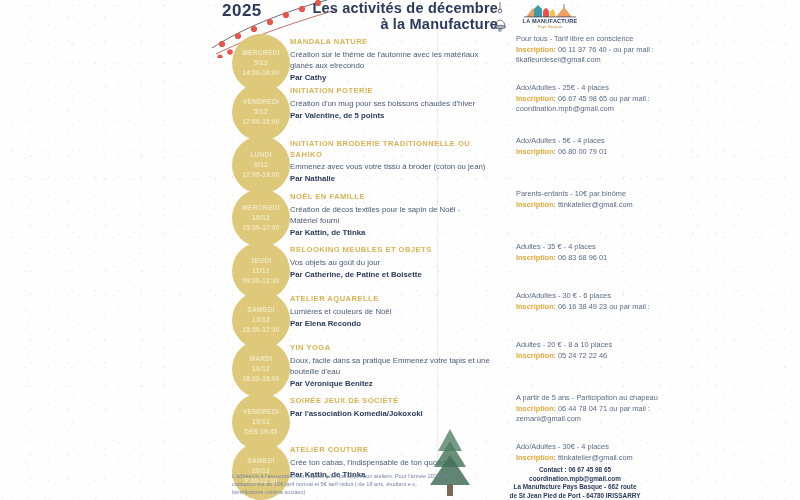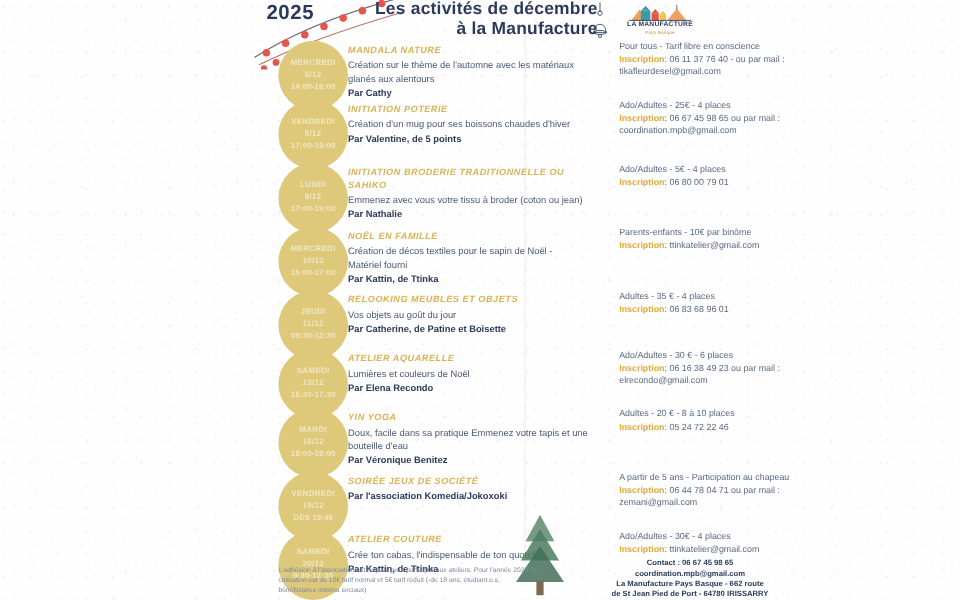--- a/index.html
+++ b/index.html
@@ -70,21 +70,21 @@
     align-items: center; justify-content: center;
     color: #f0e7c2; text-align: center;
   }
   .badge .d1 { font-size: 6.6px; font-weight: 700; letter-spacing: .3px; line-height: 10px; }
   .badge .d2 { font-size: 6.6px; font-weight: 700; letter-spacing: .3px; line-height: 10px; }
   .badge .d3 { font-size: 6.4px; font-weight: 700; letter-spacing: .2px; line-height: 10px; }
 
   .info { position: absolute; left: 58px; top: 3px; width: 200px; }
   .a-title {
     font-size: 7.6px; font-weight: 700; letter-spacing: .45px;
-    color: #d9b455; line-height: 10.5px; text-transform: uppercase; font-style: italic;
+    color: #d9b455; line-height: 10.5px; text-transform: uppercase;
   }
   .a-desc {
     font-size: 7.8px; color: #4a5a76; line-height: 11px; margin-top: 1px;
   }
   .a-by {
     font-size: 7.8px; font-weight: 700; color: #2b3a5c; line-height: 11px; margin-top: 1px;
   }
   .price { position: absolute; left: 284px; width: 210px; }
   .p-line { font-size: 7.4px; color: #5b6a84; line-height: 10.5px; }
   .p-ins { font-size: 7.4px; color: #5b6a84; line-height: 10.5px; }
@@ -168,21 +168,21 @@
 
   <div class="rows" id="rows">
       <div class="row" style="position: absolute; left: 232px; top: 8px; width: 460px; height: 52px;">
         <div class="badge">
           <div class="d1">MERCREDI</div>
           <div class="d2">5/12</div>
           <div class="d3">14:00-16:00</div>
         </div>
         <div class="info">
           <div class="a-title">MANDALA NATURE</div>
-          <div class="a-desc">Création sur le thème de l'automne avec les matériaux glanés aux alentours</div>
+          <div class="a-desc">Création sur le thème de l'automne avec les matériaux glanés aux elrecondo</div>
           <div class="a-by">Par Cathy</div>
         </div>
         <div class="price">
           <div class="p-line">Pour tous - Tarif libre en conscience</div>
           <div class="p-ins"><b>Inscription</b><span>: 06 11 37 76 40 - ou par mail :</span></div>
           <div class="p-ins">tikafleurdesel@gmail.com</div>
         </div>
       </div>
       <div class="row" style="position: absolute; left: 232px; top: 57px; width: 460px; height: 52px;">
         <div class="badge">
@@ -259,21 +259,20 @@
           <div class="d3">15:30-17:30</div>
         </div>
         <div class="info">
           <div class="a-title">ATELIER AQUARELLE</div>
           <div class="a-desc">Lumières et couleurs de Noël</div>
           <div class="a-by">Par Elena Recondo</div>
         </div>
         <div class="price">
           <div class="p-line">Ado/Adultes - 30 € - 6 places</div>
           <div class="p-ins"><b>Inscription</b><span>: 06 16 38 49 23 ou par mail :</span></div>
-          <div class="p-ins">elrecondo@gmail.com</div>
         </div>
       </div>
       <div class="row" style="position: absolute; left: 232px; top: 314px; width: 460px; height: 52px;">
         <div class="badge">
           <div class="d1">MARDI</div>
           <div class="d2">16/12</div>
           <div class="d3">18:00-19:00</div>
         </div>
         <div class="info">
           <div class="a-title">YIN YOGA</div>

